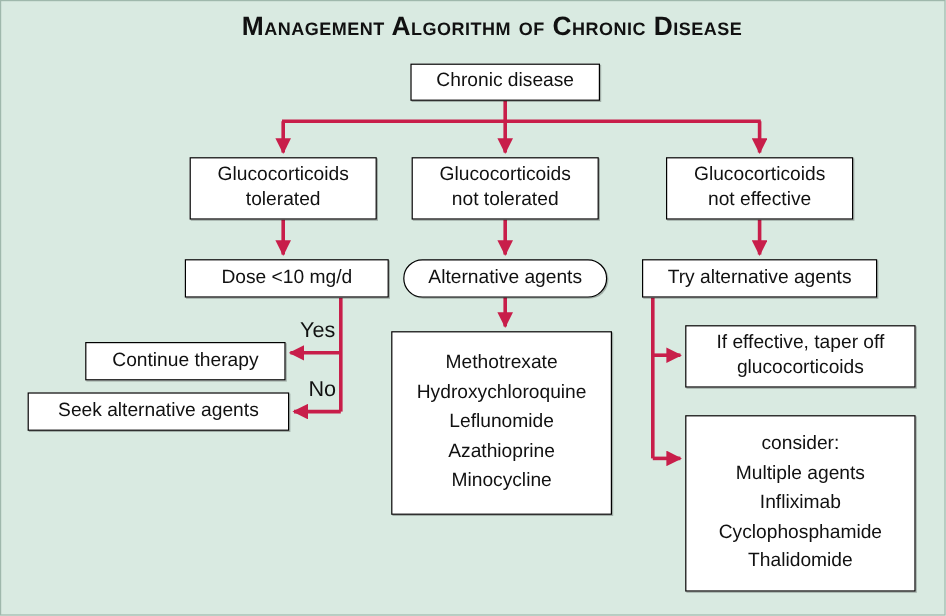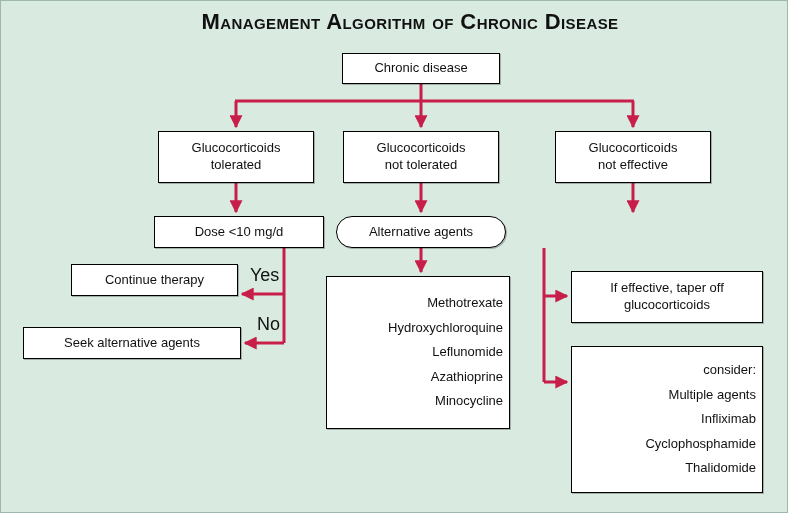--- a/index.html
+++ b/index.html
@@ -48,31 +48,30 @@
   .arrowhead { fill: var(--arrow, #c81e4a); }
   .node {
     position: absolute;
     z-index: 2;
     background: var(--box-background, #fff);
     border: 1.6px solid var(--box-border, #000);
     display: flex;
     align-items: center;
     justify-content: center;
     text-align: center;
-    font-size: 13px;
+    font-size: 16px;
     line-height: 1.3;
     color: #111;
     white-space: pre-line;
     padding: 2px 6px;
     box-shadow: 1px 1px 0 rgba(0,0,0,0.25);
   }
   .node.list {
     flex-direction: column;
     justify-content: center;
-    align-items: flex-end;
   }
   .node.list .line { line-height: 24.5px; }
   .edge-label {
     position: absolute;
     z-index: 2;
     font-size: 18px;
     color: #111;
   }
 </style>
 </head>
@@ -115,34 +114,35 @@
 tolerated</div>
 
   <div class="node" style="left:342px; top:130px; width:156px; height:52px;">Glucocorticoids
 not tolerated</div>
 
   <div class="node" style="left:554px; top:130px; width:156px; height:52px;">Glucocorticoids
 not effective</div>
 
   <div class="node" style="left:153px; top:215px; width:170px; height:32px;">Dose &lt;10 mg/d</div>
 
-  <div class="node" style="left:70px; top:263px; width:167px; height:32px;">Continue therapy</div>
+  <div class="node" style="left:70px; top:284px; width:167px; height:32px;">Continue therapy</div>
 
   <div class="node" style="left:22px; top:326px; width:218px; height:32px;">Seek alternative agents</div>
 
   <div class="node" style="left:335px; top:215px; width:170px; height:32px;border-radius:16px;">Alternative agents</div>
 
   <div class="node list" style="left:325px; top:275px; width:184px; height:153px;">
     <div class="line">Methotrexate</div>
     <div class="line">Hydroxychloroquine</div>
     <div class="line">Leflunomide</div>
     <div class="line">Azathioprine</div>
     <div class="line">Minocycline</div>
   </div>
 
+  <div class="node" style="left:534px; top:215px; width:196px; height:32px;">Try alternative agents</div>
 
   <div class="node" style="left:570px; top:270px; width:192px; height:52px;">If effective, taper off
 glucocorticoids</div>
 
   <div class="node list" style="left:570px; top:345px; width:192px; height:147px;">
     <div class="line">consider:</div>
     <div class="line">Multiple agents</div>
     <div class="line">Infliximab</div>
     <div class="line">Cyclophosphamide</div>
     <div class="line">Thalidomide</div>

